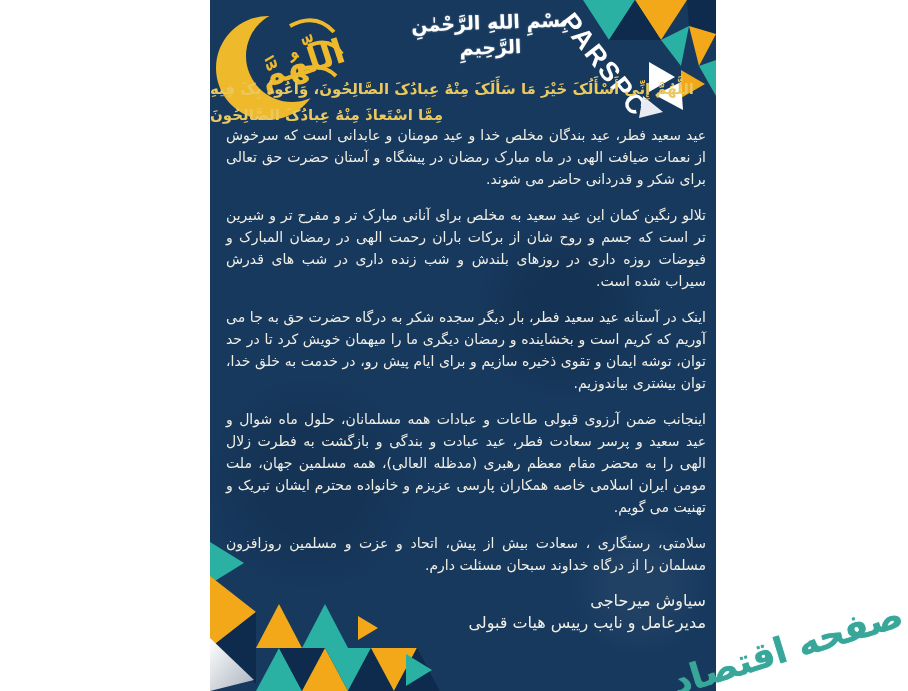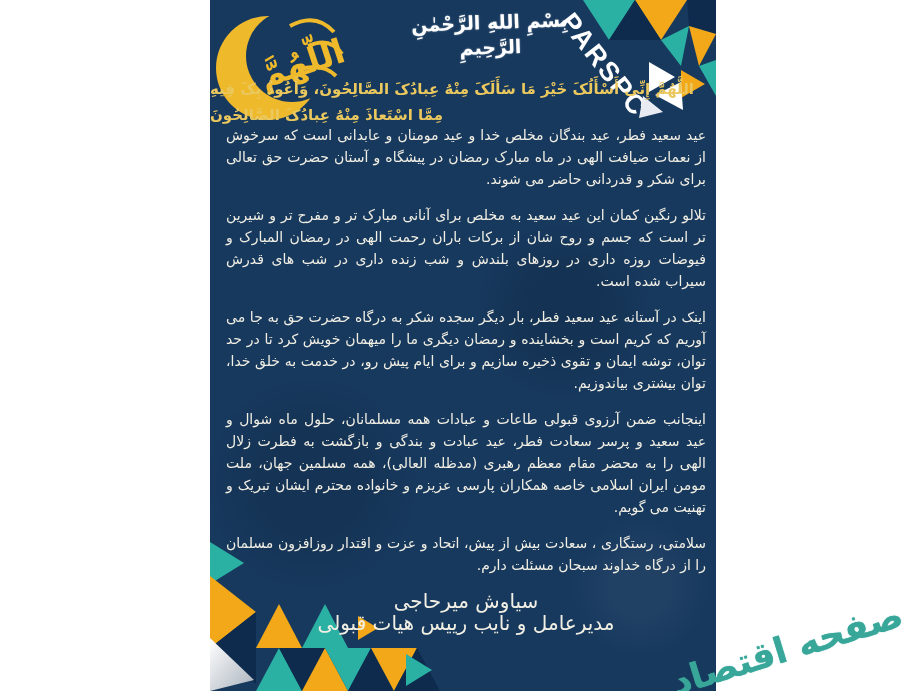--- a/index.html
+++ b/index.html
@@ -43,21 +43,21 @@
     position:absolute;left:0;top:76px;width:100%;
     color:var(--gold-text);font-size:15px;font-weight:bold;line-height:26px;
     text-align:left;direction:rtl;z-index:3;
   }
   .body-text{
     position:absolute;left:0;top:124px;width:100%;
     padding:0 10px 0 16px;direction:rtl;
     color:var(--body-text);font-size:14px;line-height:22px;z-index:2;
   }
   .body-text p{text-align:justify;text-align-last:right;margin-bottom:14px;}
-  .signature{margin-top:14px;text-align:center;line-height:22px;font-size:20px;}
+  .signature{margin-top:14px;line-height:22px;font-size:16px;}
   .corner-bl{position:absolute;left:0;bottom:0;width:260px;height:175px;z-index:1;}
   .watermark{
     position:absolute;right:2px;bottom:28px;width:200px;
     color:var(--watermark-teal);font-size:36px;font-weight:bold;
     direction:rtl;text-align:center;white-space:nowrap;
     transform:rotate(-17deg);transform-origin:center;
     text-shadow:0 0 1px var(--watermark-teal);
   }
 </style>
 </head>
@@ -94,21 +94,21 @@
     <div class="dua">
       <div>اللَّهُمَّ إِنِّی أَسْأَلُکَ خَیْرَ مَا سَأَلَکَ مِنْهُ عِبادُکَ الصَّالِحُونَ، وَأَعُوذُ بِکَ فِیهِ</div>
       <div>مِمَّا اسْتَعاذَ مِنْهُ عِبادُکَ الصَّالِحُونَ</div>
     </div>
 
     <div class="body-text">
       <p>عید سعید فطر، عید بندگان مخلص خدا و عید مومنان و عابدانی است که سرخوش از نعمات ضیافت الهی در ماه مبارک رمضان در پیشگاه و آستان حضرت حق تعالی برای شکر و قدردانی حاضر می شوند.</p>
       <p>تلالو رنگین کمان این عید سعید به مخلص برای آنانی مبارک تر و مفرح تر و شیرین تر است که جسم و روح شان از برکات باران رحمت الهی در رمضان المبارک و فیوضات روزه داری در روزهای بلندش و شب زنده داری در شب های قدرش سیراب شده است.</p>
       <p>اینک در آستانه عید سعید فطر، بار دیگر سجده شکر به درگاه حضرت حق به جا می آوریم که کریم است و بخشاینده و رمضان دیگری ما را میهمان خویش کرد تا در حد توان، توشه ایمان و تقوی ذخیره سازیم و برای ایام پیش رو، در خدمت به خلق خدا، توان بیشتری بیاندوزیم.</p>
       <p>اینجانب ضمن آرزوی قبولی طاعات و عبادات همه مسلمانان، حلول ماه شوال و عید سعید و پرسر سعادت فطر، عید عبادت و بندگی و بازگشت به فطرت زلال الهی را به محضر مقام معظم رهبری (مدظله العالی)، همه مسلمین جهان، ملت مومن ایران اسلامی خاصه همکاران پارسی عزیزم و خانواده محترم ایشان تبریک و تهنیت می گویم.</p>
-      <p>سلامتی، رستگاری ، سعادت بیش از پیش، اتحاد و عزت و اقتدار روزافزون مسلمان را از درگاه خداوند سبحان مسئلت دارم.</p>
+      <p>سلامتی، رستگاری ، سعادت بیش از پیش، اتحاد و عزت و مسلمین روزافزون مسلمان را از درگاه خداوند سبحان مسئلت دارم.</p>
       <div class="signature">
         <div>سیاوش میرحاجی</div>
         <div>مدیرعامل و نایب رییس هیات قبولی</div>
       </div>
     </div>
 
     <svg class="corner-bl" viewBox="0 0 260 175" xmlns="http://www.w3.org/2000/svg">
       <defs>
         <linearGradient id="silverGrad" x1="0" y1="0" x2="1" y2="1">
           <stop offset="0" stop-color="#ffffff"></stop>

